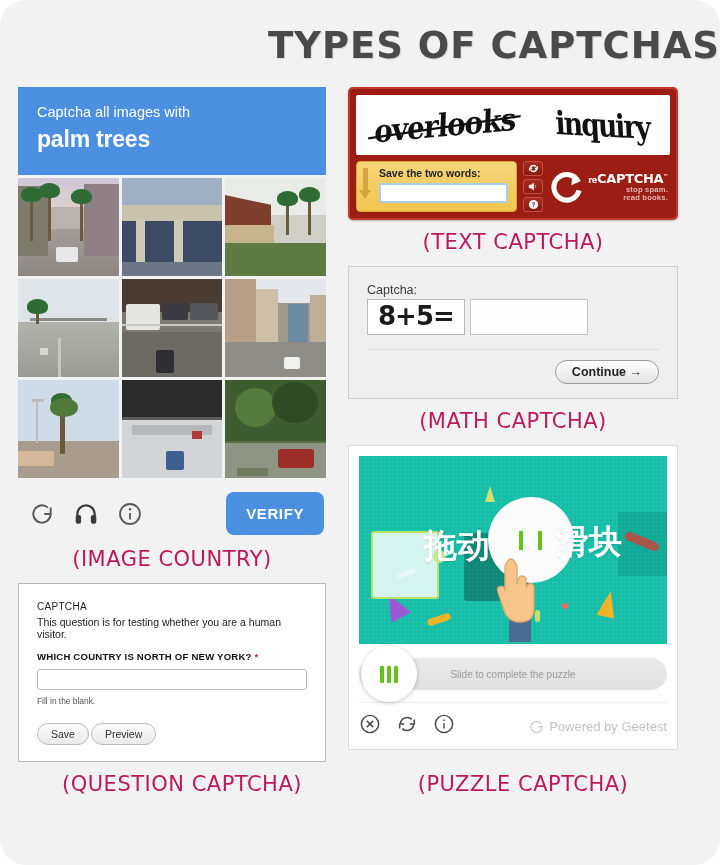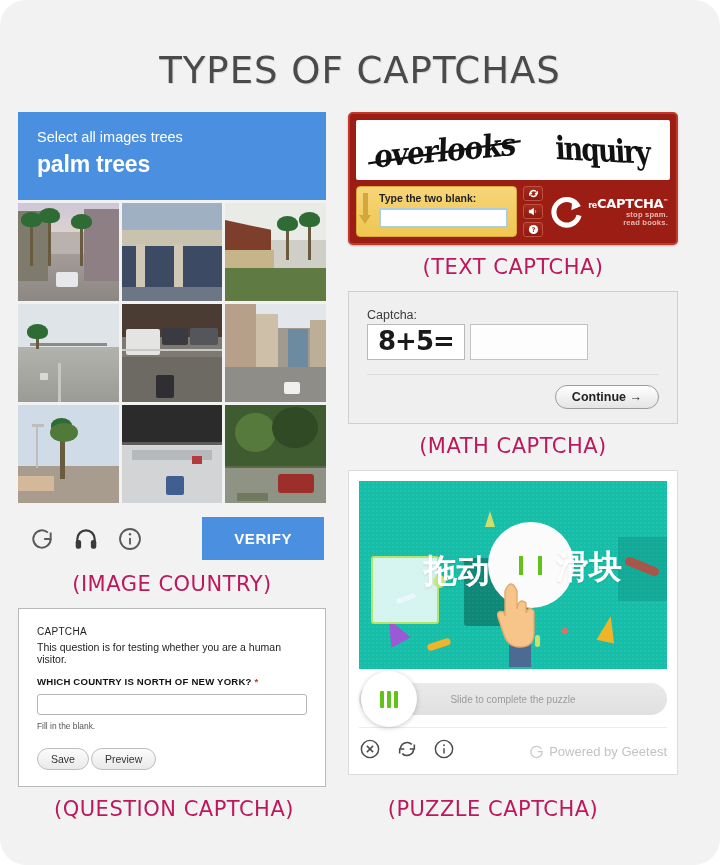--- a/index.html
+++ b/index.html
@@ -9,26 +9,26 @@
     font-family: "Liberation Sans", sans-serif;
   }
   .page {
     width: 720px; height: 865px;
     background: #f2f2f2;
     border-radius: 26px;
     overflow: hidden;
     position: relative;
   }
   .title {
-    text-align: center;
+    text-align: right;
     font-size: 37px;
-    font-weight: normal;
+    font-weight: bold;
     letter-spacing: 1px;
     color: #4a4a4a;
-    padding-top: 49px;
+    padding-top: 24px;
     text-shadow: 1px 1px 0 #d8d8d8;
     font-family: "DejaVu Sans", sans-serif;
   }
   .cols { display: flex; padding: 20px 18px 0 18px; gap: 22px; }
   .col-left { width: 308px; }
   .col-right { width: 330px; }
   .caption {
     text-align: center;
     font-size: 21px;
     color: #be185d;
@@ -56,21 +56,21 @@
   .palm { position:absolute; width:3px; background:#6b5b3e; }
   .palm::before{ content:''; position:absolute; top:-9px; left:-9px; width:21px; height:15px;
      background:#2f6b34; border-radius:50% 50% 40% 40%; }
   .ic-tools {
     display: flex; align-items: center; padding: 14px 2px 2px 2px;
   }
   .ic-icon { width: 44px; display:flex; align-items:center; justify-content:center; }
   .verify-btn {
     margin-left: auto; background: #4a8fe0; color:#fff;
     font-size: 15px; font-weight: bold; letter-spacing: .6px;
-    padding: 13px 32px; border: none; border-radius: 0; cursor: pointer;
+    padding: 13px 20px; border: none; border-radius: 8px; cursor: pointer;
   }
 
   
   .q-captcha {
     background: #fff; border: 1px solid #b9b9b9;
     padding: 17px 18px 16px 18px;
   }
   .q-t1 { font-size: 10px; color: #222; letter-spacing:.3px; margin-bottom: 4px; }
   .q-t2 { font-size: 10.5px; color: #222; margin-bottom: 11px; }
   .q-label { font-size: 9.6px; font-weight: bold; color: #111; letter-spacing:.2px; margin-bottom: 7px;}
@@ -194,39 +194,39 @@
   }
   .pz-knob {
     position:absolute; left: 2px; width: 56px; height: 56px; border-radius:50%;
     background:#fff; box-shadow: 0 1px 5px rgba(0,0,0,.22);
     display:flex; align-items:center; justify-content:center; gap:3px; cursor:pointer;
   }
   .grip { width:4px; height:17px; background:#62c21a; border-radius:1px; }
   .pz-foot { display:flex; align-items:center; border-top:1px solid #ececec; padding-top: 10px; }
   .pz-foot .ficon { margin-right: 15px; }
   .powered { margin-left:auto; color:#c3c3c3; font-size: 13px; display:flex; align-items:center; gap:5px;}
-  .capt-bottom { display:flex; padding: 0 20px; }
+  .capt-bottom { display:flex; padding: 0 28px; gap: 22px; }
   .capt-bottom > div { text-align:center; }
   .cb-left { width: 308px; }
   .cb-right { width: 330px; }
 </style>
 </head>
 <body>
 
 <div class="page">
 
   <div class="title">TYPES OF CAPTCHAS</div>
 
   <div class="cols">
 
     <div class="col-left">
 
       <div class="img-captcha">
         <div class="ic-head">
-          <div class="l1">Select all images trees</div>
+          <div class="l1">Captcha all images with</div>
           <div class="l2">palm trees</div>
         </div>
 
         <div class="ic-grid">
 
           <div class="ic-cell" style="background:#b9b2ad">
             <div class="sky" style="background:linear-gradient(#cfc6d8,#ddd2cf);height:30%"></div>
             <div class="ground" style="background:linear-gradient(#a39c98,#8d8783);height:48%"></div>
             <div class="bld" style="left:0;top:8%;width:30%;height:72%;background:#7e7a6c"></div>
             <div class="bld" style="right:0;top:6%;width:34%;height:74%;background:#8e7f84"></div>
@@ -358,21 +358,21 @@
     <div class="col-right">
 
       <div class="recap">
         <div class="recap-words">
           <span class="w1">overlooks</span>
           <span class="w2">inquiry</span>
         </div>
         <div class="recap-bottom">
           <div class="recap-field">
             <span class="arrow-down"></span>
-            <div class="lbl">Type the two blank:</div>
+            <div class="lbl">Save the two words:</div>
             <input class="recap-input" type="text" value="" style="">
           </div>
           <div class="recap-btns">
             <span class="rb">
               <svg width="11" height="11" viewBox="0 0 24 24" fill="none" stroke="#ffffff" stroke-width="3.4">
                 <path d="M20 7v5h-5"></path>
                   <path d="M4 17v-5h5"></path>
                 <path d="M19 12a7 7 0 0 1-12 4.5M5 12a7 7 0 0 1 12-4.5"></path>
               </svg>
             </span>

